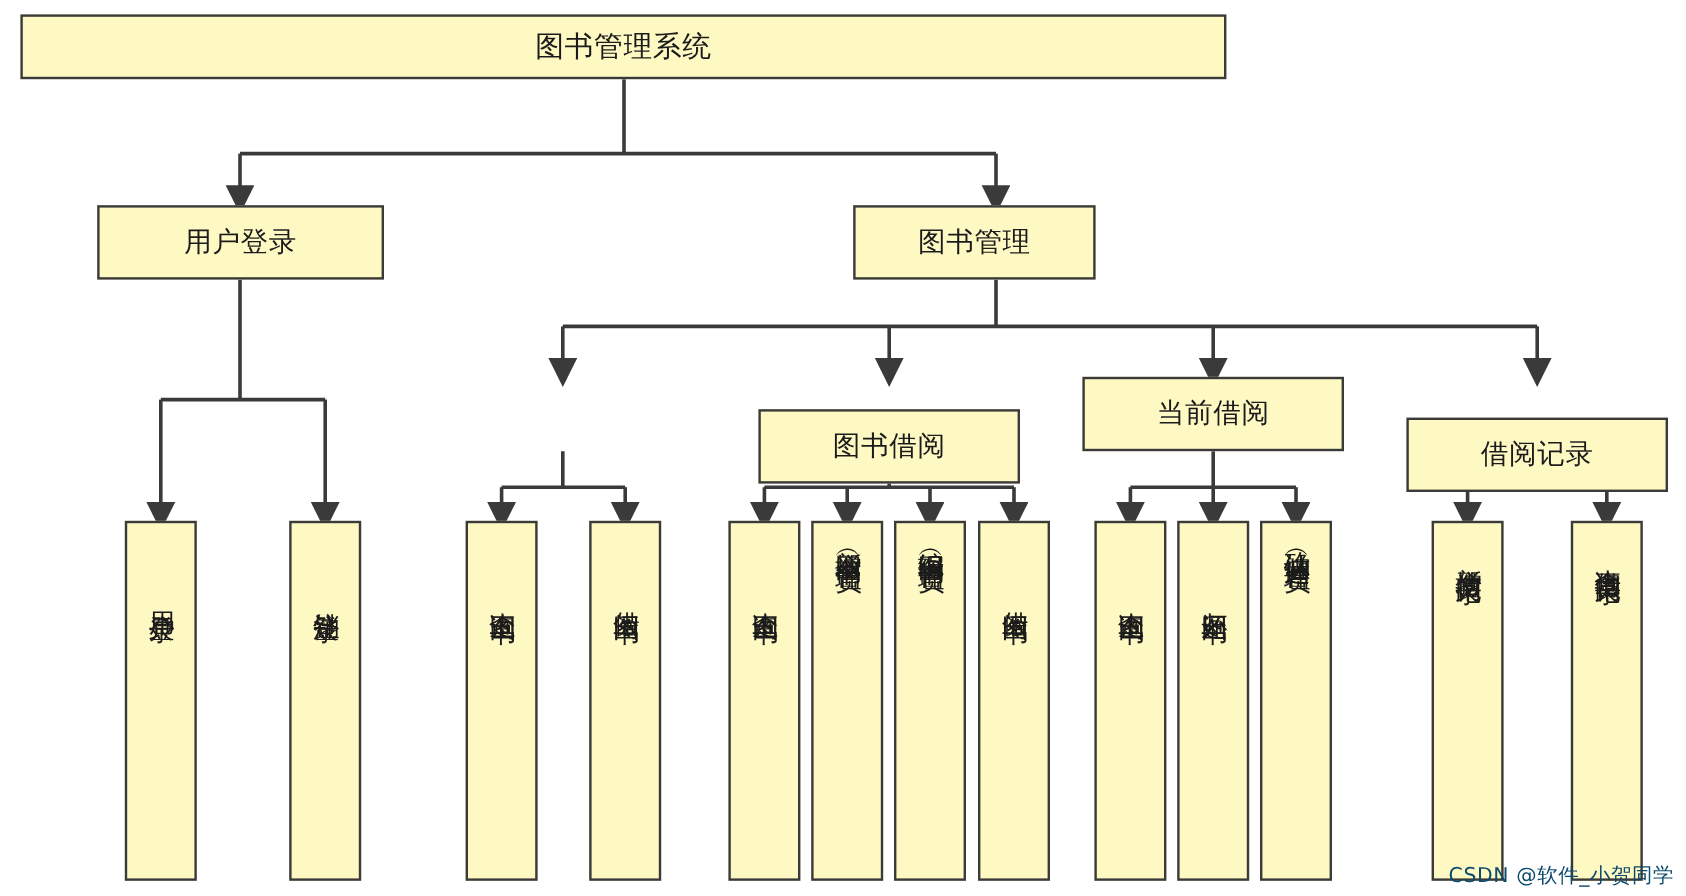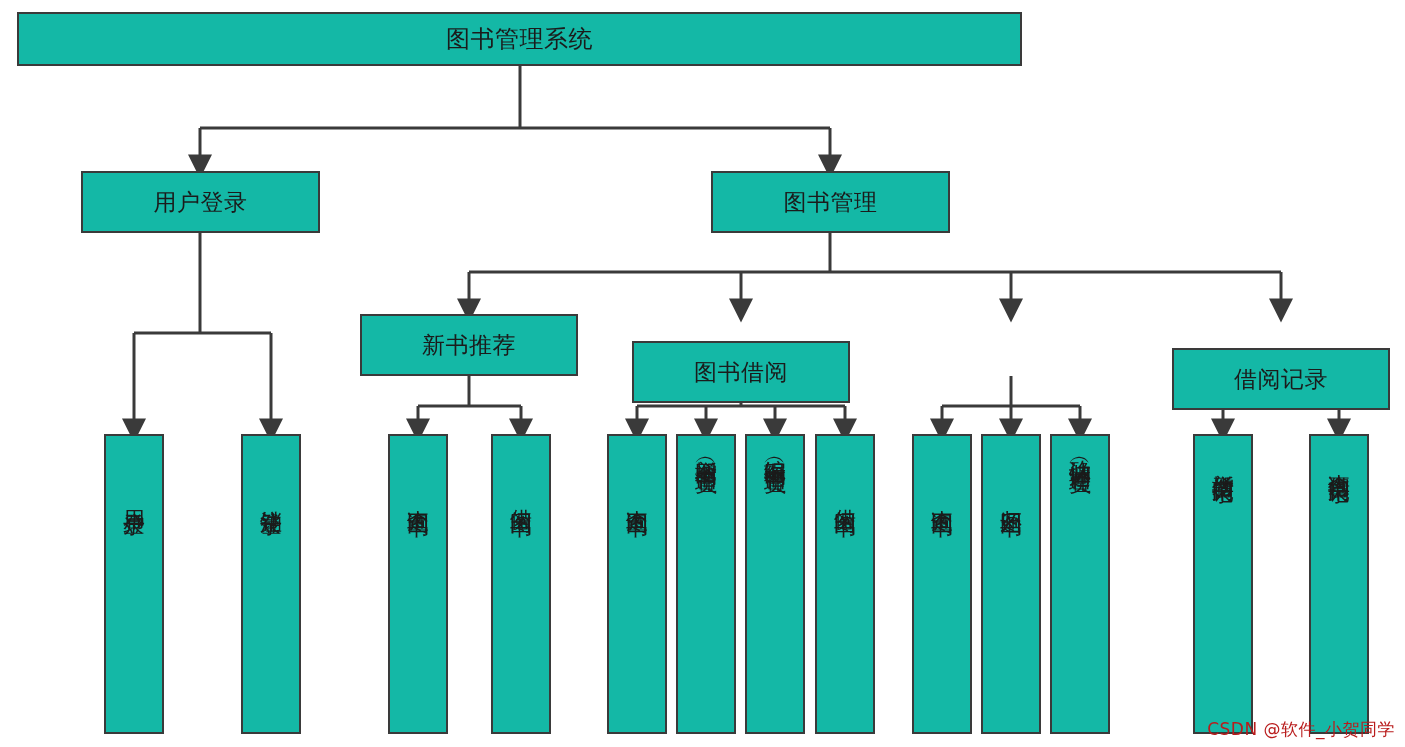--- a/index.html
+++ b/index.html
@@ -17,21 +17,21 @@
   svg#wires{
     position:absolute;
     left:0; top:0;
     width:1405px;
     height:747px;
     pointer-events:none;
   }
   .node{
     position:absolute;
     box-sizing:border-box;
-    background:#14b8a6;
+    background:#fef9c3;
     border:2px solid #3a3a3a;
     display:flex;
     align-items:center;
     justify-content:center;
     color:#1b1b1b;
   }
   .node-h{
     font-size:23px;
     line-height:1;
     letter-spacing:0.5px;
@@ -51,21 +51,21 @@
     letter-spacing:2px;
     white-space:nowrap;
     display:block;
   }
   .vtext.mid{ margin-top:0; }
   .watermark{
     position:absolute;
     right:10px;
     bottom:6px;
     font-size:17px;
-    color:#b91c1c;
+    color:#0c4a6e;
     letter-spacing:0.5px;
     white-space:nowrap;
   }
 </style>
 </head>
 <body>
 
 <div id="canvas">
 
   <svg id="wires" viewBox="0 0 1405 747" xmlns="http://www.w3.org/2000/svg">
@@ -118,29 +118,29 @@
     </g>
   </svg>
 
   <div class="node node-h node-root" style="left:17px;top:12px;width:1005px;height:54px;">
     <span>图书管理系统</span>
   </div>
 
   <div class="node node-h" style="left:81px;top:171px;width:239px;height:62px;">
     <span>用户登录</span>
   </div>
-  <div class="node node-h" style="left:711px;top:171px;width:239px;height:62px;">
+  <div class="node node-h" style="left:711px;top:171px;width:202px;height:62px;">
     <span>图书管理</span>
   </div>
 
-  <div class="node node-h" style="left:360px;top:314px;width:218px;height:62px;">
-    <span>新书推荐</span>
-  </div>
   <div class="node node-h" style="left:632px;top:314px;width:218px;height:62px;margin-top:27px;">
     <span>图书借阅</span>
+  </div>
+  <div class="node node-h" style="left:902px;top:314px;width:218px;height:62px;">
+    <span>当前借阅</span>
   </div>
   <div class="node node-h" style="left:1172px;top:314px;width:218px;height:62px;margin-top:34px;">
     <span>借阅记录</span>
   </div>
 
   <div class="node node-v" style="left:104px;top:434px;width:60px;height:300px;">
     <span class="vtext mid" style="margin-top:56px;">用户登录</span>
   </div>
   <div class="node node-v" style="left:241px;top:434px;width:60px;height:300px;">
     <span class="vtext mid" style="margin-top:56px;">注销登录</span>

